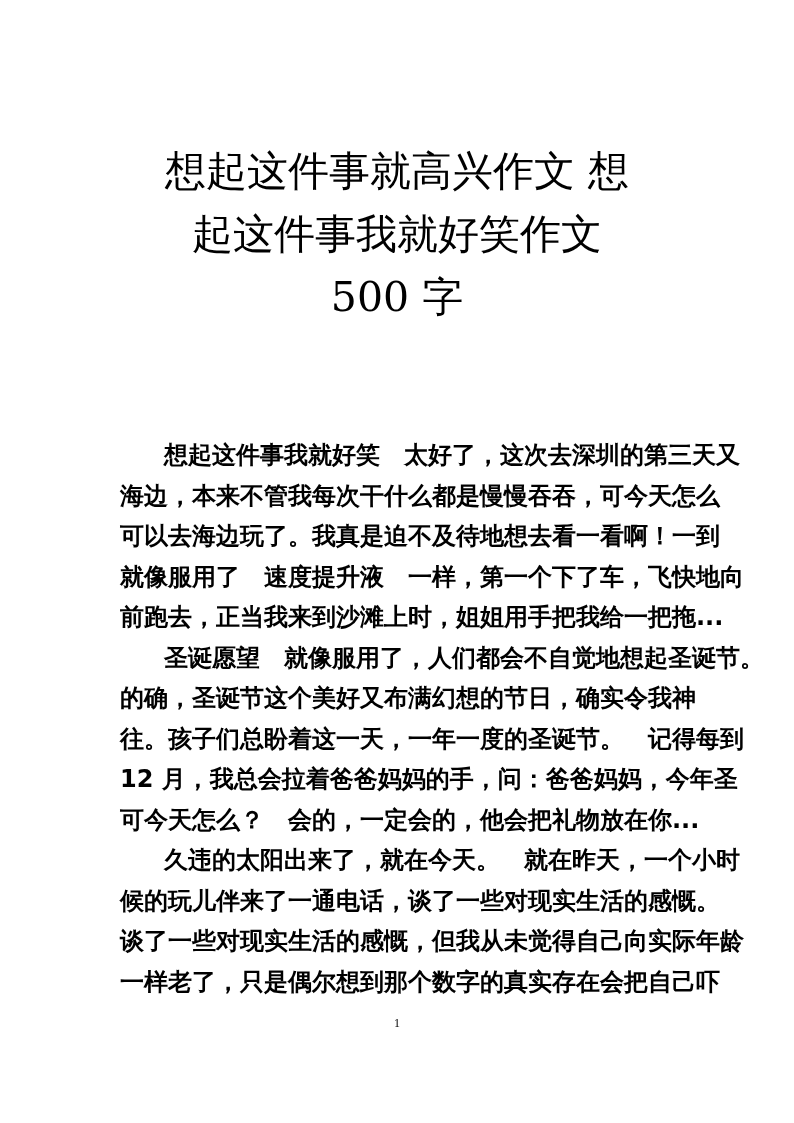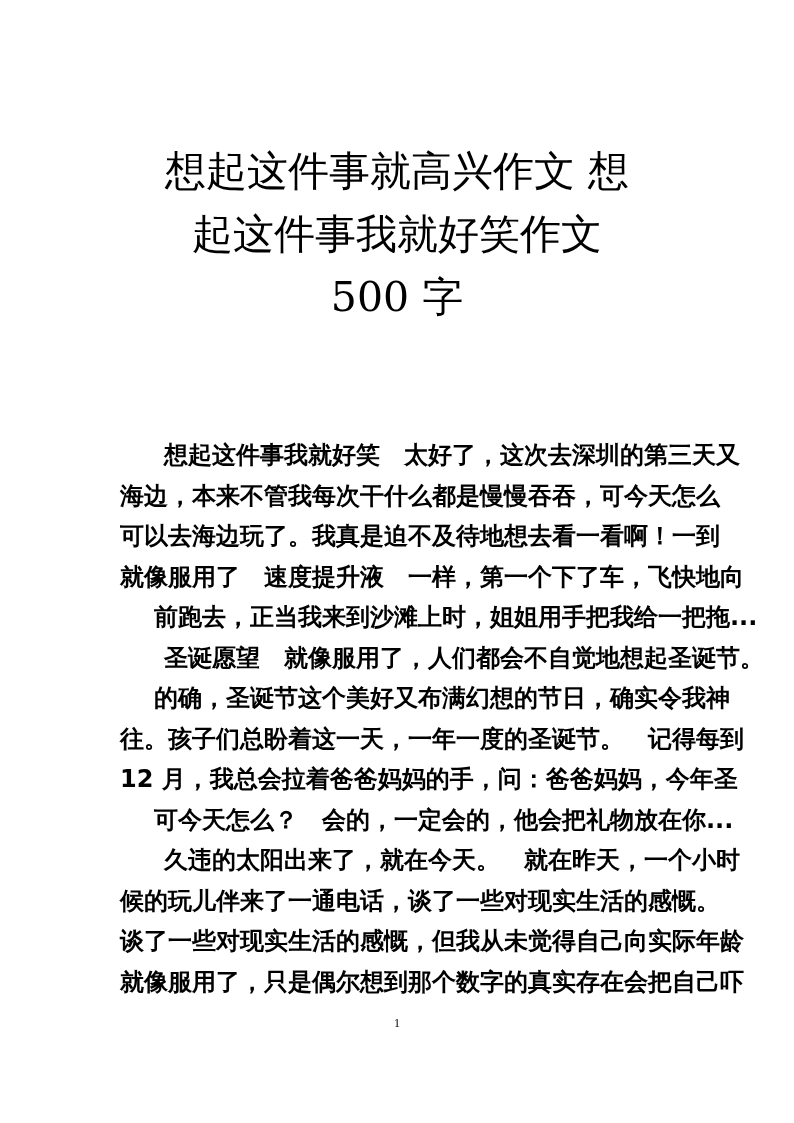--- a/index.html
+++ b/index.html
@@ -51,21 +51,20 @@
     }
     .body-text .line {
       display: block;
       white-space: nowrap;
       text-align: justify;
       text-align-last: justify;
       height: 40.5px;
     }
     .body-text .line.last {
       text-align-last: left;
-      margin-left: 34px;
     }
     .body-text .line.indent {
       padding-left: 44px;
     }
     .page-number {
       position: absolute;
       left: 0;
       width: 794px;
       top: 1016px;
       text-align: center;
@@ -91,18 +90,18 @@
     <span class="line">就像服用了　速度提升液　一样，第一个下了车，飞快地向</span>
     <span class="line last">前跑去，正当我来到沙滩上时，姐姐用手把我给一把拖...</span>
     <span class="line indent">圣诞愿望　就像服用了，人们都会不自觉地想起圣诞节。</span>
     <span class="line last">的确，圣诞节这个美好又布满幻想的节日，确实令我神</span>
     <span class="line">往。孩子们总盼着这一天，一年一度的圣诞节。　记得每到</span>
     <span class="line">12 月，我总会拉着爸爸妈妈的手，问：爸爸妈妈，今年圣</span>
     <span class="line last">可今天怎么？　会的，一定会的，他会把礼物放在你...</span>
     <span class="line indent">久违的太阳出来了，就在今天。　就在昨天，一个小时</span>
     <span class="line">候的玩儿伴来了一通电话，谈了一些对现实生活的感慨。</span>
     <span class="line">谈了一些对现实生活的感慨，但我从未觉得自己向实际年龄</span>
-    <span class="line">就像服用了，只是偶尔想到那个数字的真实存在会把自己吓</span>
+    <span class="line">一样老了，只是偶尔想到那个数字的真实存在会把自己吓</span>
   </div>
 
   <div class="page-number">1</div>
 
 </div>
 
 </body></html>

